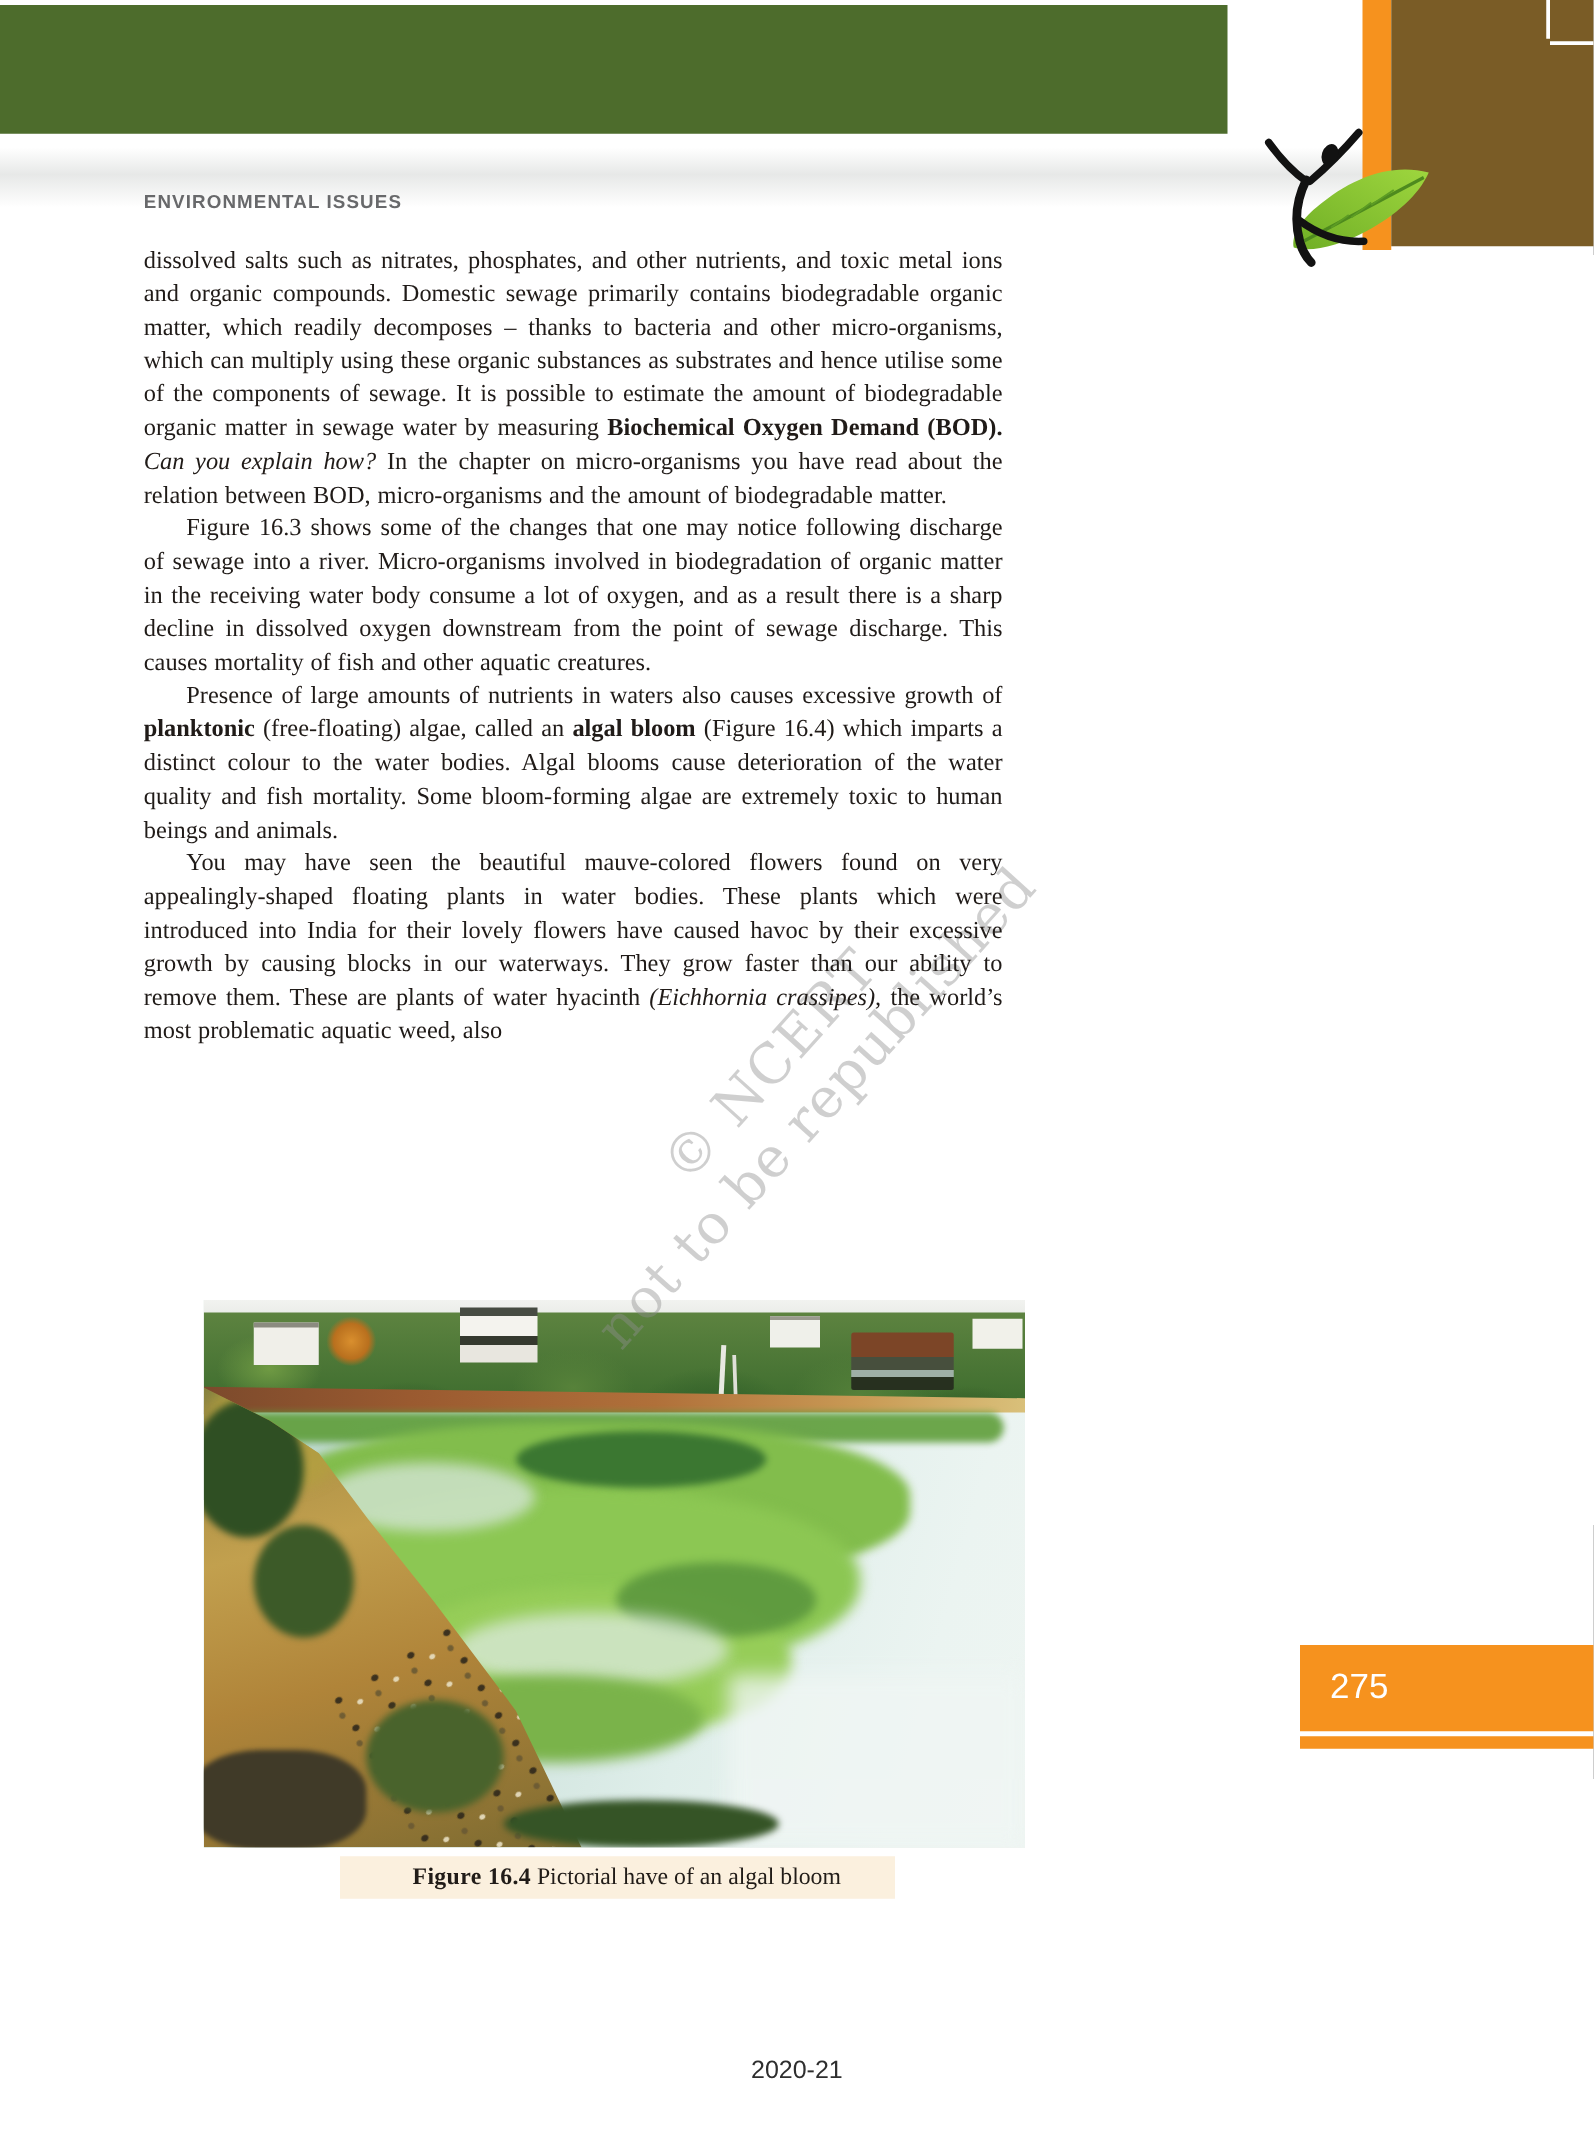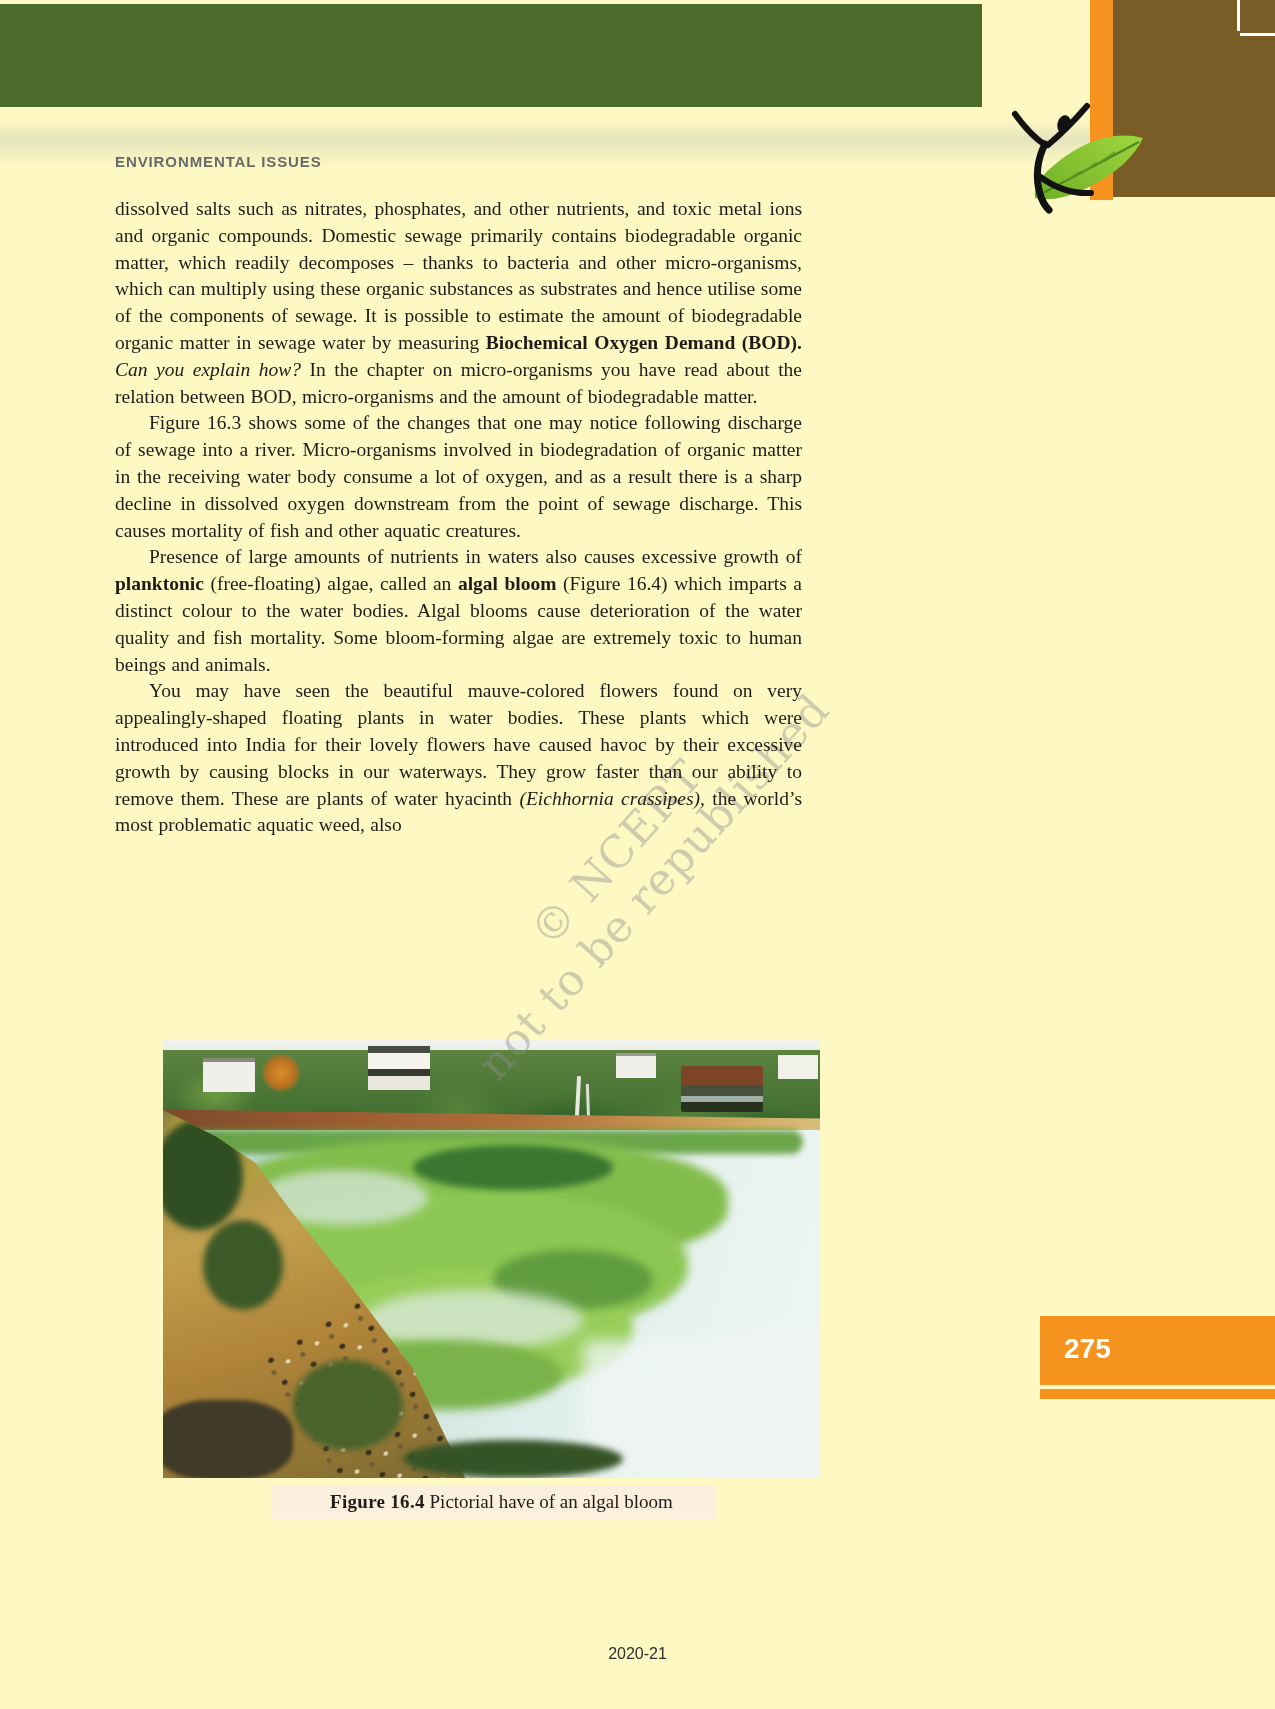--- a/index.html
+++ b/index.html
@@ -1,16 +1,16 @@
 <!DOCTYPE html>
 <html><head>
 <meta charset="utf-8">
 <style>
   html,body{margin:0;padding:0;background:#888;}
-  .page{position:relative;width:1275px;height:1709px;background:#fef9c3;overflow:hidden;
+  .page{position:relative;width:1275px;height:1709px;background:#ffffff;overflow:hidden;
         font-family:"Liberation Serif", serif;color:#201b18;}
 
   
   .banner-green{position:absolute;left:0;top:4px;width:982px;height:103px;background:#4d6c2c;z-index:4;}
   .stripe-orange{position:absolute;left:1090px;top:0;width:23px;height:200px;background:#f6921e;z-index:4;}
   .block-brown{position:absolute;left:1113px;top:0;width:162px;height:197px;background:#7a5c26;z-index:4;}
   .corner-line-v{position:absolute;left:124px;top:0;width:3px;height:31px;background:#ffffff;}
   .corner-line-h{position:absolute;left:127px;top:33px;width:35px;height:3px;background:#ffffff;}
   .header-shadow{position:absolute;left:0;top:118px;width:1275px;height:48px;z-index:1;
      background:linear-gradient(180deg,rgba(180,184,181,0) 0%,rgba(175,180,177,.30) 45%,rgba(255,255,255,0) 100%);}
@@ -84,26 +84,26 @@
   .ph-veg{left:240px;top:400px;width:220px;height:38px;background:#355426;border-radius:50%;filter:blur(3px);}
 
   
   .caption{position:absolute;left:272px;top:1485px;width:444px;height:34px;background:#fbf0de;z-index:3;
      font-size:19px;line-height:34px;padding-left:14px;box-sizing:border-box;white-space:nowrap;color:#211c18;}
   .caption b{font-weight:700;letter-spacing:.3px;margin-left:44px;}
 
   
   .pagenum-box{position:absolute;left:1040px;top:1316px;width:235px;height:69px;background:#f6921e;z-index:4;}
   .pagenum-box span{position:absolute;left:24px;top:17px;color:#ffffff;
-     font-family:"Liberation Sans",sans-serif;font-weight:700;font-size:28px;}
+     font-family:"Liberation Sans",sans-serif;font-weight:400;font-size:28px;}
   .pagenum-strip{position:absolute;left:1040px;top:1389px;width:235px;height:10px;background:#f6921e;z-index:4;}
 
   
   .folio{position:absolute;left:0;top:1645px;width:1275px;text-align:center;z-index:3;
-     font-family:"Liberation Sans",sans-serif;font-size:16px;color:#2e2e2e;}
+     font-family:"Liberation Sans",sans-serif;font-size:20px;color:#2e2e2e;}
 </style>
 </head>
 <body>
 
 <div class="page">
 
   <div class="banner-green"></div>
   <div class="header-shadow"></div>
   <div class="stripe-orange"></div>
   <div class="block-brown">

